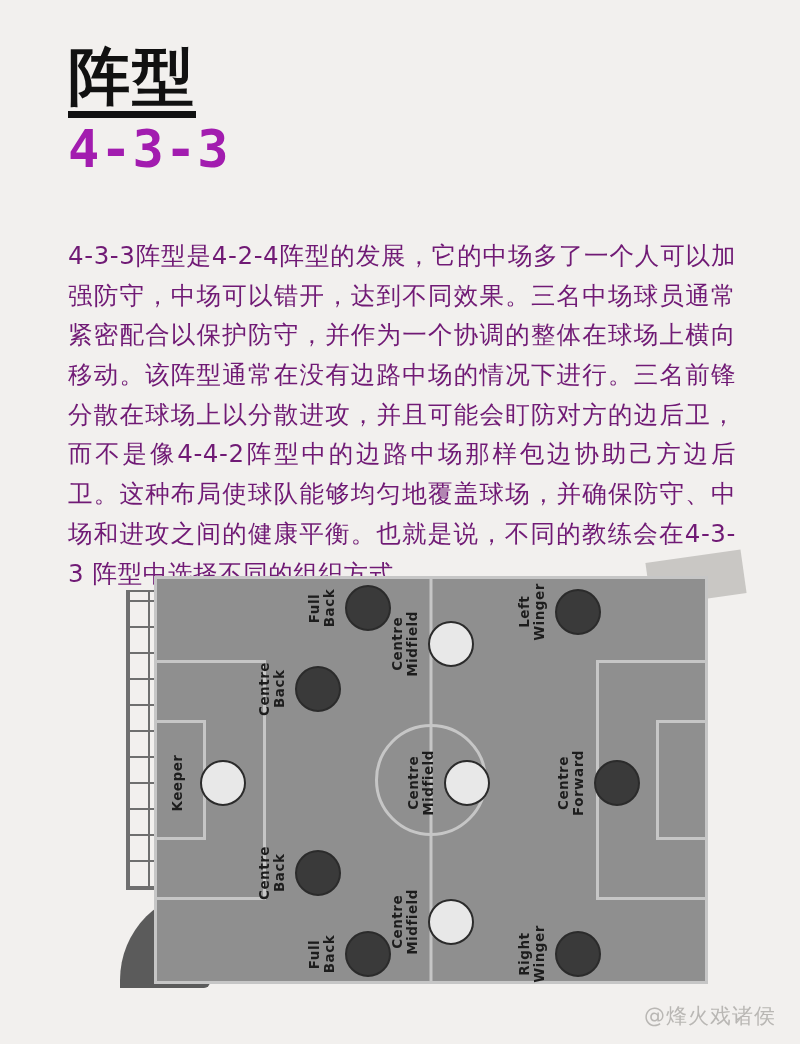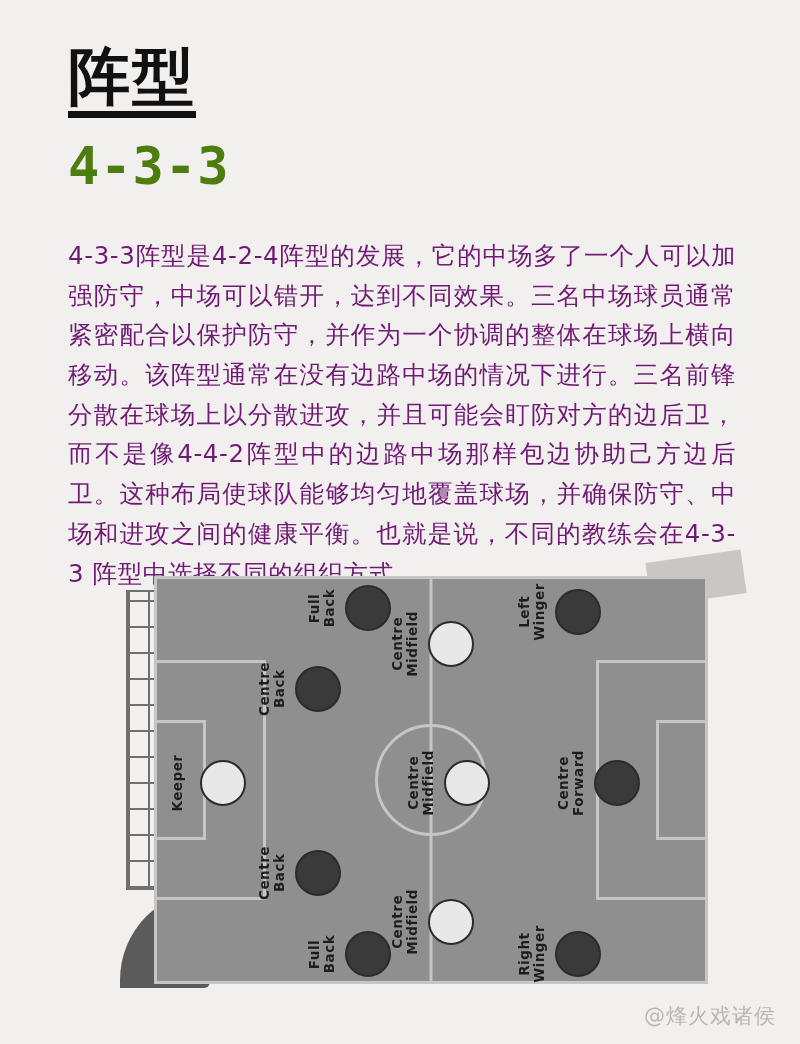--- a/index.html
+++ b/index.html
@@ -34,23 +34,23 @@
     letter-spacing: 2px;
     line-height: 1.05;
     border-bottom: 7px solid #111111;
     display: inline-block;
     padding-bottom: 2px;
   }
   .title-sub {
     font-family: "DejaVu Sans Mono", monospace;
     font-size: 52px;
     font-weight: bold;
-    color: #4d7c0f;
+    color: #a21caf;
     letter-spacing: 1px;
-    margin-top: 22px;
+    margin-top: 5px;
     line-height: 1;
   }
 
   
   .body-text {
     position: absolute;
     left: 68px;
     top: 236px;
     width: 668px;
     font-family: "DejaVu Sans", sans-serif;

